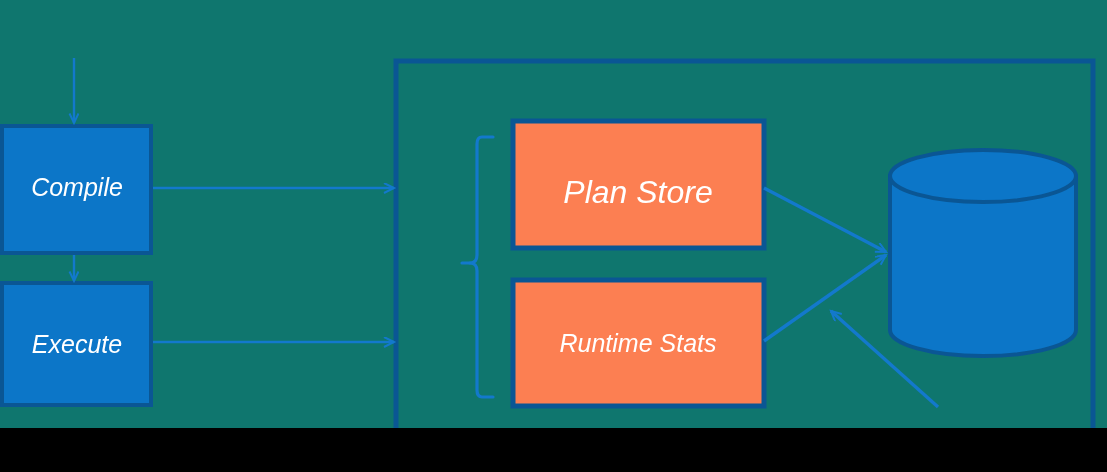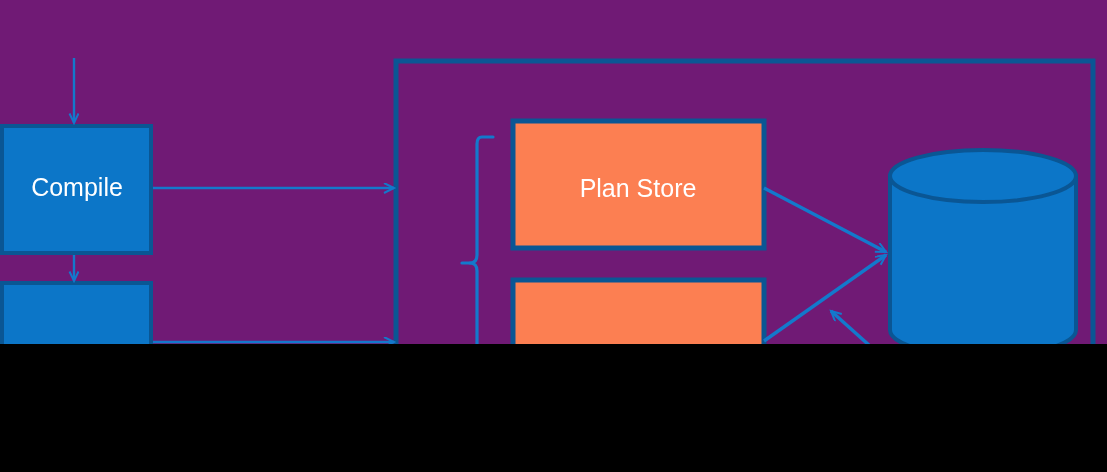--- a/index.html
+++ b/index.html
@@ -3,24 +3,25 @@
 <meta charset="utf-8">
 <style>
   html, body {
     margin: 0;
     padding: 0;
     background: #000000;
   }
   #canvas {
     position: relative;
     width: 1107px;
-    height: 344px;
-    background: #701a75;
+    height: 428px;
+    background: #0f766e;
     overflow: hidden;
     font-family: "Liberation Sans", sans-serif;
+    font-style: italic;
   }
   .svg-layer {
     position: absolute;
     left: 0;
     top: 0;
     width: 1107px;
     height: 472px;
   }
   .node-label {
     position: absolute;
@@ -35,21 +36,21 @@
   .lbl-compile {
     left: 2px;  top: 172px;  width: 150px;
     font-size: 25px;
   }
   .lbl-execute {
     left: 2px;  top: 329px;  width: 150px;
     font-size: 25px;
   }
   .lbl-plan-store {
     left: 513px; top: 173px; width: 250px;
-    font-size: 25px;
+    font-size: 32px;
     text-align: center;
   }
   .lbl-runtime-stats {
     left: 513px; top: 328px; width: 250px;
     font-size: 25px;
   }
   .lbl-query-store {
     left: 890px; top: 233px; width: 186px;
     font-size: 25px;
   }
@@ -102,18 +103,20 @@
 
     <line x1="764" y1="188" x2="886" y2="252" stroke="#1379cc" stroke-width="3.4" marker-end="url(#arrowOpen)"></line>
 
     <line x1="764" y1="341" x2="886" y2="255" stroke="#1379cc" stroke-width="3.4" marker-end="url(#arrowOpen)"></line>
 
     <line x1="938" y1="407" x2="831" y2="311" stroke="#1379cc" stroke-width="3.4" marker-end="url(#arrowOpen)"></line>
   </svg>
 
   <div class="node-label lbl-compile">Compile</div>
 
+  <div class="node-label lbl-execute">Execute</div>
 
   <div class="node-label lbl-plan-store">Plan Store</div>
 
+  <div class="node-label lbl-runtime-stats">Runtime Stats</div>
 
 
 </div>
 
 </body></html>

